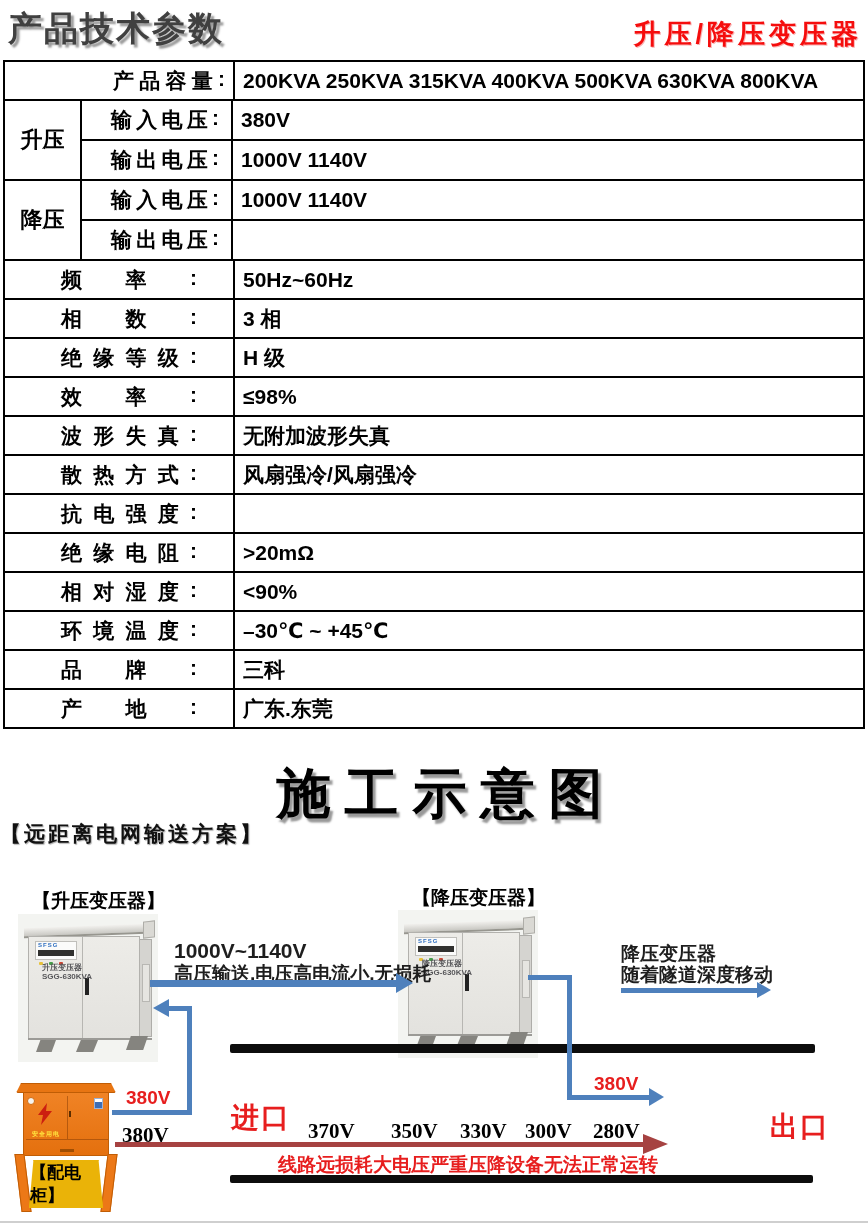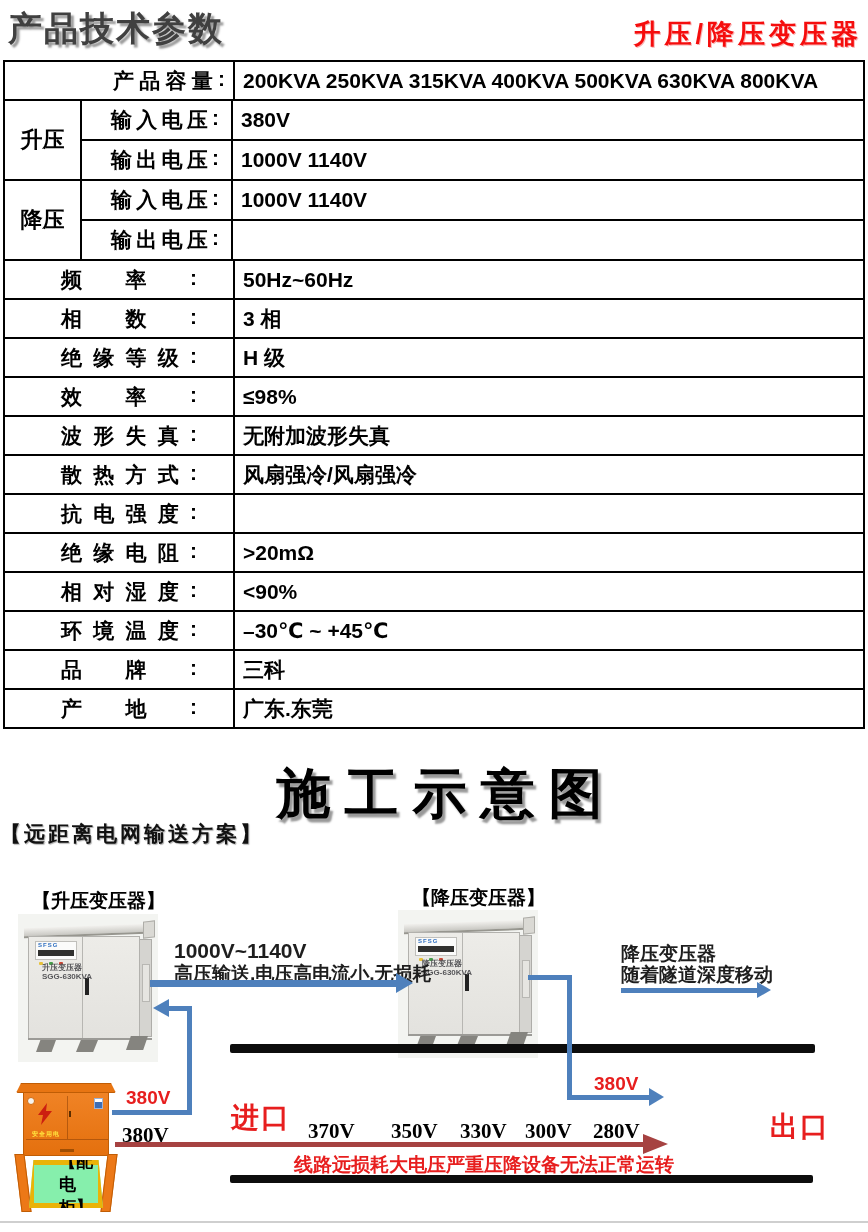--- a/index.html
+++ b/index.html
@@ -109,22 +109,22 @@
     background:linear-gradient(#ffffff 35%,#3e6db3 35%); border:1px solid #9cb3d8; }
   .dbox-divider { position:absolute; left:43px; top:3px; width:1px; height:43px; background:rgba(120,50,0,.45); }
   .dbox-dot { position:absolute; left:45px; top:18px; width:2px; height:6px; background:#5a2d00; }
   .dbox-seam { position:absolute; left:2px; top:46px; width:82px; height:1px; background:rgba(120,50,0,.45); }
   .dbox-slot { position:absolute; left:36px; top:56px; width:14px; height:3px; background:#a04e03; }
   .dbox-leg { position:absolute; top:74px; width:10px; height:58px;
     background:#ec7817; border:1px solid #c05d05; }
   .dbox-leg-l { left:2px; transform:skewX(7deg); }
   .dbox-leg-r { right:2px; transform:skewX(-7deg); }
   .dbox-stand { position:absolute; left:13px; top:80px; width:74px; height:48px;
-    background:#86efac; border:5px solid #eab308; clip-path:polygon(6% 0,94% 0,100% 100%,0 100%);
-    display:flex; align-items:center; justify-content:center;padding-left:25px; }
+    background:#eab308; border:1px solid #eab308; clip-path:polygon(6% 0,94% 0,100% 100%,0 100%);
+    display:flex; align-items:center; justify-content:center; }
   .dbox-stand span { font-size:17px; font-weight:bold; color:#000; }
   .bottom-rule { position:absolute; left:0; top:1221px; width:868px; height:2px; background:#cfcfcf; }
 </style>
 </head>
 <body>
 
 <div class="canvas">
 
   <div class="page-title">产品技术参数</div>
   <div class="product-title">升压/降压变压器</div>
@@ -428,21 +428,21 @@
   <div class="dg-red" style="left:770px;top:1108px;font-size:28px;letter-spacing:2px;">出口</div>
 
   <div class="dg-serif" style="left:122px;top:1123px;">380V</div>
   <div class="dg-serif" style="left:308px;top:1119px;text-align:right;">370V</div>
   <div class="dg-serif" style="left:391px;top:1119px;">350V</div>
   <div class="dg-serif" style="left:460px;top:1119px;">330V</div>
   <div class="dg-serif" style="left:525px;top:1119px;">300V</div>
   <div class="dg-serif" style="left:593px;top:1119px;">280V</div>
   <div class="rl" style="left:115px;top:1142px;width:528px;height:5px;"></div>
   <div class="ah" style="left:643px;top:1134px;border-left:25px solid #a64241;border-top:10px solid transparent;border-bottom:10px solid transparent;"></div>
-  <div class="dg-red" style="left:278px;top:1152px;font-size:19px;margin-left:16px;">线路远损耗大电压严重压降设备无法正常运转</div>
+  <div class="dg-red" style="left:278px;top:1152px;font-size:19px;">线路远损耗大电压严重压降设备无法正常运转</div>
 
   <div class="dbox">
     <div class="dbox-roof"></div>
     <div class="dbox-body">
       <div class="dbox-lock"></div>
       <div class="dbox-bolt">
         <svg width="14" height="22" viewBox="0 0 14 22">
             <polygon points="9,0 0,12 5,12 3,22 14,8 8,8" fill="#cc1f10"></polygon>
           </svg>
       </div>

